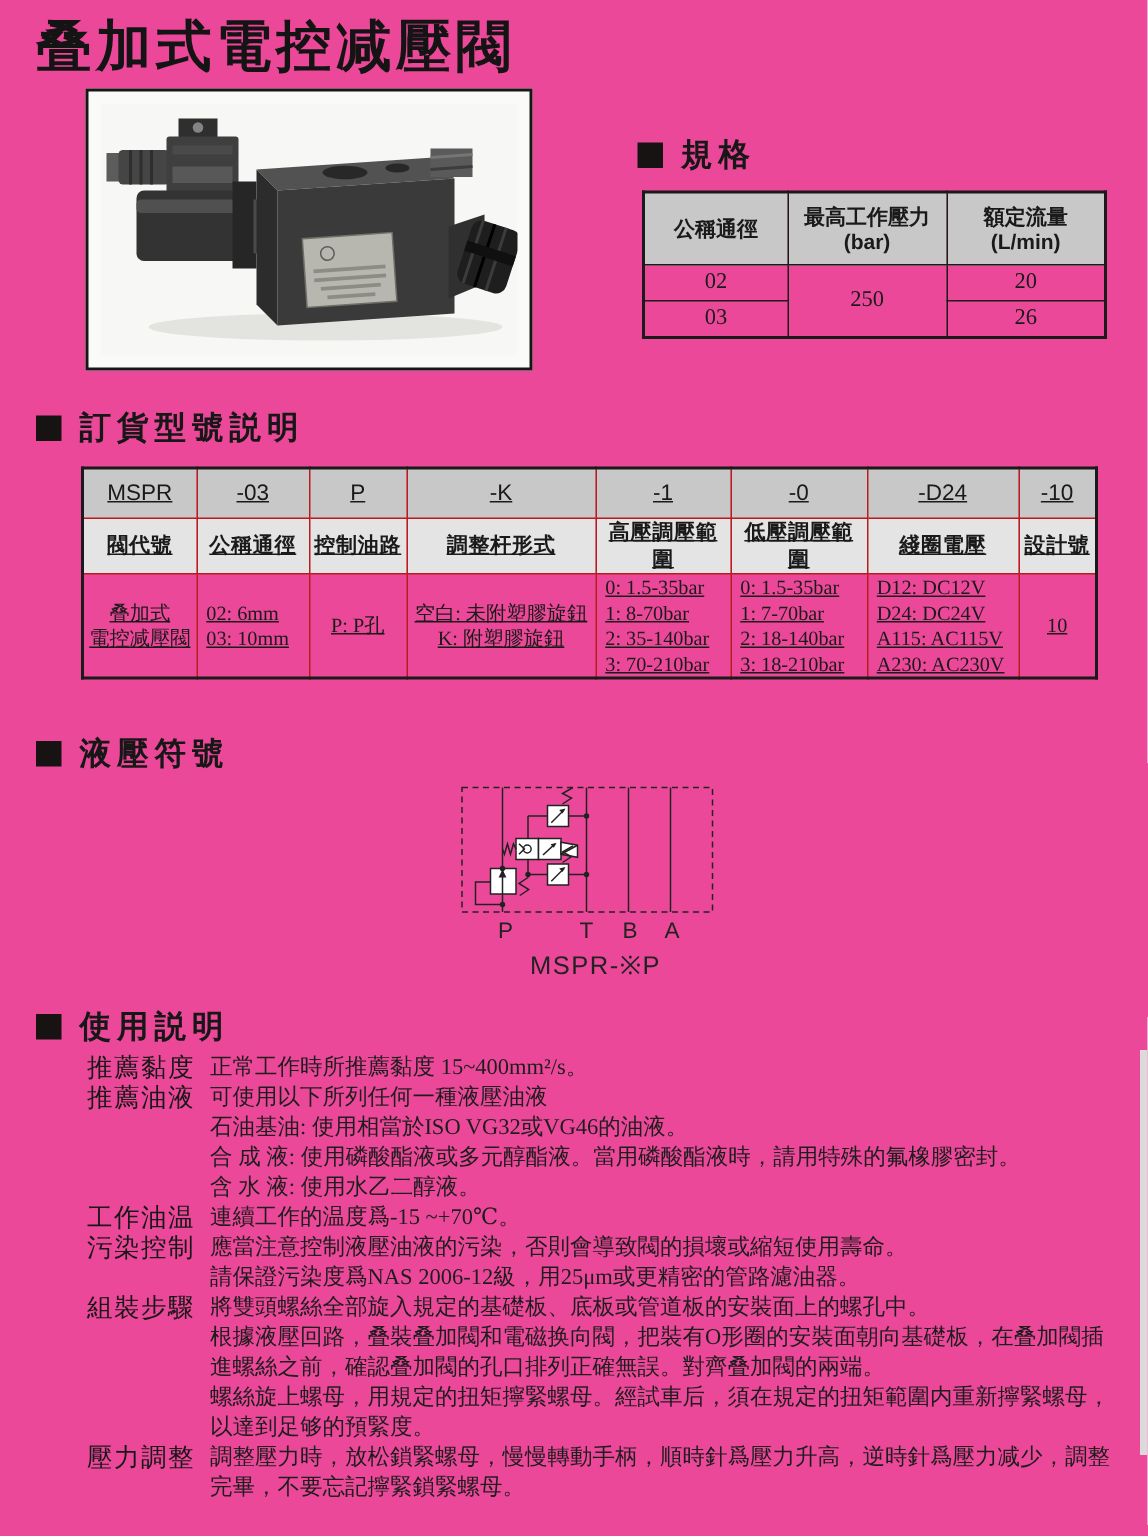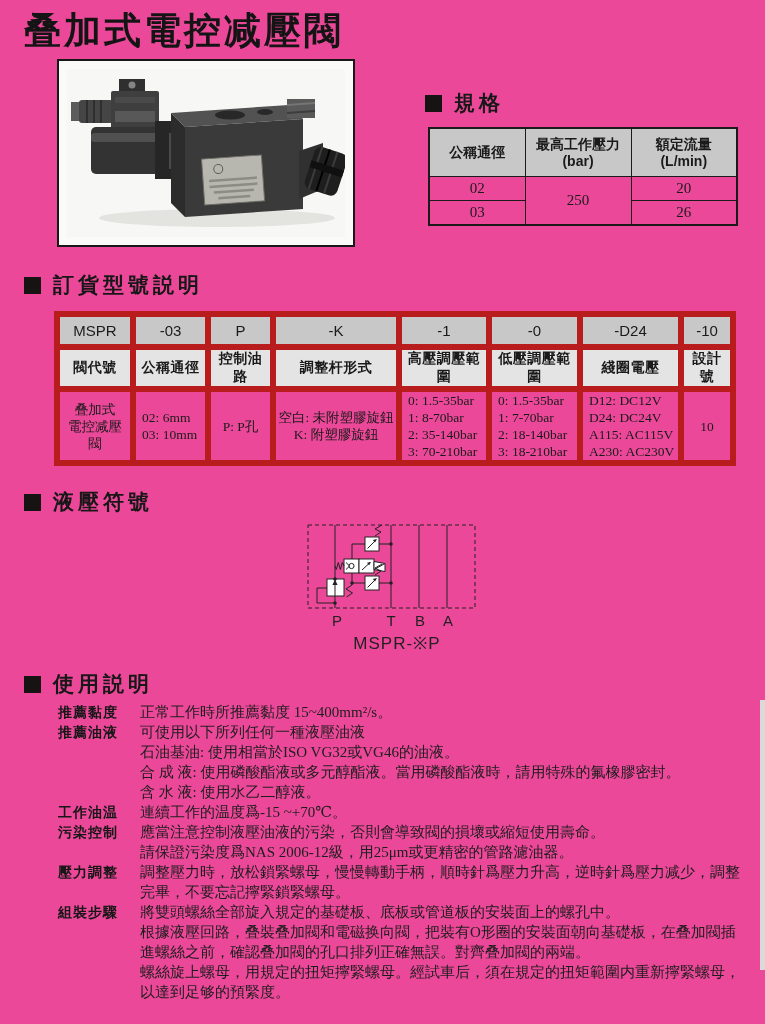--- a/index.html
+++ b/index.html
@@ -24,36 +24,36 @@
 
   
   table{border-collapse:collapse;table-layout:fixed;}
   .spec-table{position:absolute;left:428px;top:127px;width:308px;border:2px solid #1a1a1a;}
   .spec-table td{border:1px solid #1a1a1a;text-align:center;vertical-align:middle;}
   .spec-table .hdr td{background:#c8c8c8;font-weight:bold;font-size:14px;height:45px;line-height:17px;}
   .spec-table .datarow td{height:21px;font-family:"Liberation Serif","DejaVu Serif",serif;font-size:15px;}
 
   
   .ord-table{position:absolute;left:54px;top:311px;width:676px;border:2px solid #1a1a1a;font-size:14px;}
-  .ord-table td{border:6px solid #b91c1c;text-align:center;vertical-align:middle;padding:0 2px;box-sizing:border-box;}
+  .ord-table td{border:1px solid #b91c1c;text-align:center;vertical-align:middle;padding:0 2px;box-sizing:border-box;text-decoration:underline;}
   .ord-table .codes td{height:33px;background:#c8c8c8;font-size:15px;}
   .ord-table .fields td{height:33px;background:#e4e4e4;font-weight:bold;font-size:14px;letter-spacing:0.5px;}
   .ord-table .vals td{height:60px;font-family:"Liberation Serif","DejaVu Serif",serif;font-size:13.5px;line-height:17px;}
   .ord-table .vals td.al{text-align:left;padding-left:6px;}
   .pre{white-space:pre-line;}
 
   
   .sym-svg{position:absolute;left:300px;top:522px;}
   .port-label{position:absolute;top:612px;width:16px;text-align:center;font-size:15px;color:#222;}
   .sym-caption{position:absolute;left:337px;top:631px;width:120px;text-align:center;font-size:17px;letter-spacing:1px;color:#222;}
 
   
   .usage{position:absolute;left:58px;top:702px;width:683px;}
   .u-row{display:flex;align-items:flex-start;}
-  .u-label{flex:0 0 82px;width:82px;font-weight:bold;font-size:14px;line-height:20px;letter-spacing:1px;color:#171717;}
+  .u-label{flex:0 0 82px;width:82px;font-weight:normal;font-size:17px;line-height:20px;letter-spacing:1px;color:#171717;}
   .u-text{flex:1;font-family:"Liberation Serif","DejaVu Serif",serif;font-size:15px;line-height:20px;color:#1d1d1d;white-space:pre-line;}
 
   .scan-strip{position:absolute;right:0;top:700px;width:5px;height:270px;background:#dadada;}
 </style>
 </head>
 <body>
 
 <div class="page">
 
   <div class="page-title">叠加式電控减壓閥</div>
@@ -290,25 +290,25 @@
     <div class="u-row">
       <div class="u-label">工作油温</div>
       <div class="u-text">連續工作的温度爲-15 ~+70℃。</div>
     </div>
     <div class="u-row">
       <div class="u-label">污染控制</div>
       <div class="u-text">應當注意控制液壓油液的污染，否則會導致閥的損壞或縮短使用壽命。
 請保證污染度爲NAS 2006-12級，用25μm或更精密的管路濾油器。</div>
     </div>
     <div class="u-row">
-      <div class="u-label">壓力調整</div>
-      <div class="u-text">調整壓力時，放松鎖緊螺母，慢慢轉動手柄，順時針爲壓力升高，逆時針爲壓力减少，調整完畢，不要忘記擰緊鎖緊螺母。</div>
-    </div>
-    <div class="u-row">
       <div class="u-label">組裝步驟</div>
       <div class="u-text">將雙頭螺絲全部旋入規定的基礎板、底板或管道板的安裝面上的螺孔中。
 根據液壓回路，叠裝叠加閥和電磁换向閥，把裝有O形圈的安裝面朝向基礎板，在叠加閥插進螺絲之前，確認叠加閥的孔口排列正確無誤。對齊叠加閥的兩端。
 螺絲旋上螺母，用規定的扭矩擰緊螺母。經試車后，須在規定的扭矩範圍内重新擰緊螺母，以達到足够的預緊度。</div>
     </div>
+    <div class="u-row">
+      <div class="u-label">壓力調整</div>
+      <div class="u-text">調整壓力時，放松鎖緊螺母，慢慢轉動手柄，順時針爲壓力升高，逆時針爲壓力减少，調整完畢，不要忘記擰緊鎖緊螺母。</div>
+    </div>
   </div>
 
   <div class="scan-strip"></div>
 </div>
 
 </body></html>

